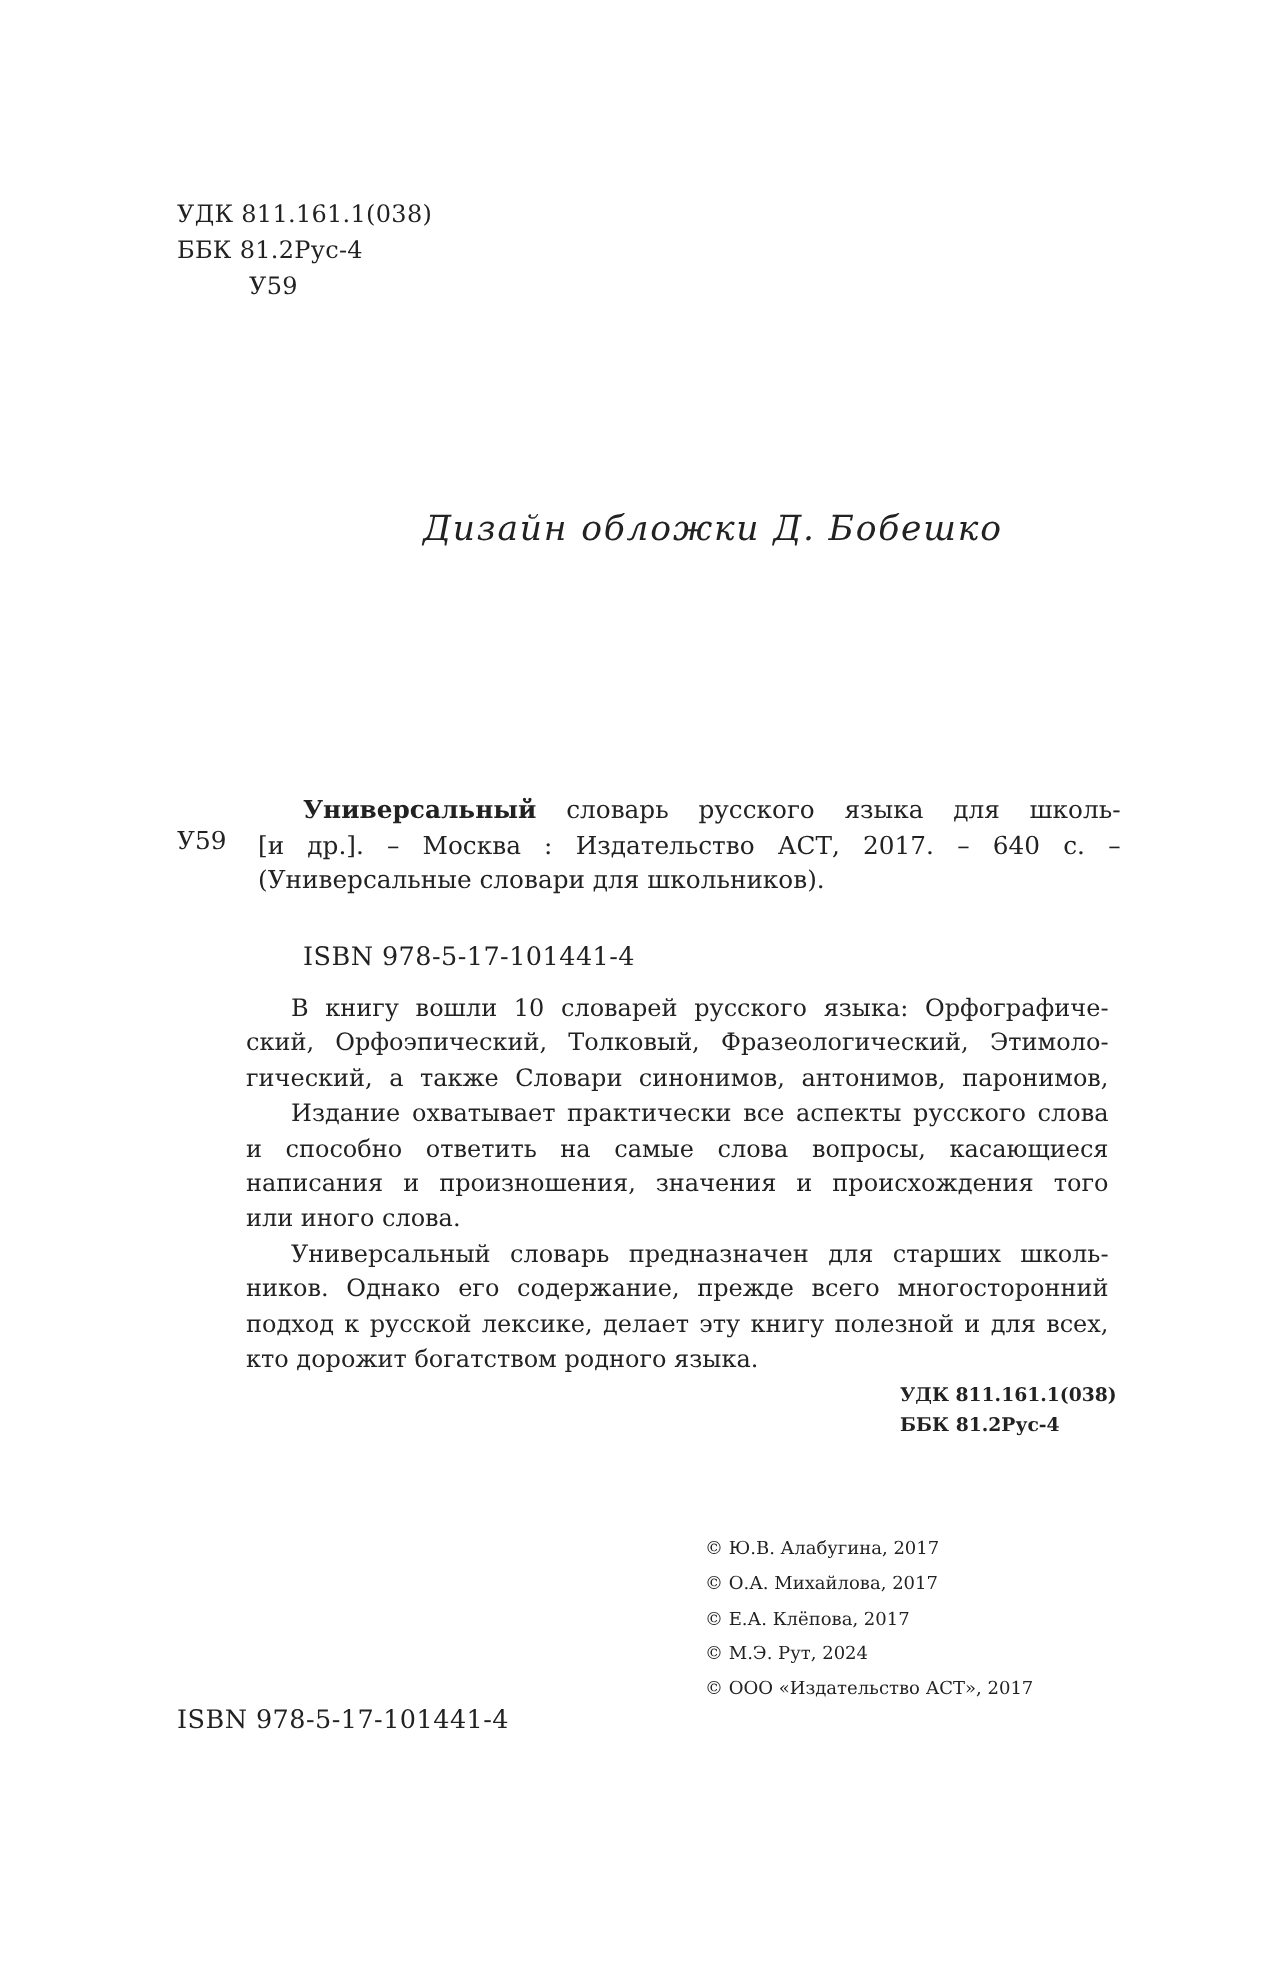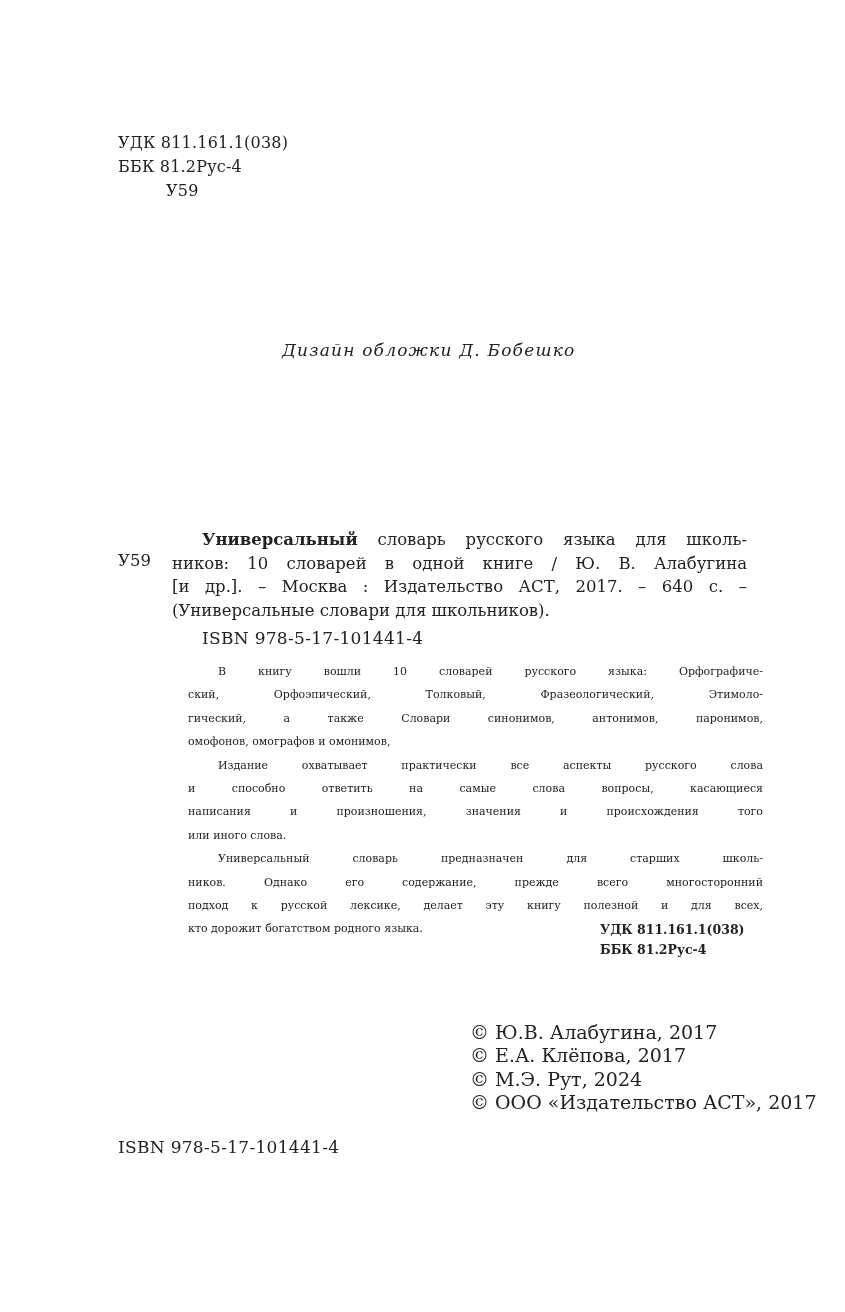--- a/index.html
+++ b/index.html
@@ -4,82 +4,81 @@
 <style>
   html, body { margin: 0; padding: 0; background: #ffffff; }
   body {
     width: 845px; height: 1312px; position: relative; overflow: hidden;
     font-family: "DejaVu Serif", "Liberation Serif", serif;
     color: #222222;
   }
   .abs { position: absolute; white-space: nowrap; }
   .class-codes { left: 118px; top: 131px; font-size: 16px; line-height: 24px; letter-spacing: 0.2px; }
   .class-codes .indent { padding-left: 48px; }
-  .design { left: 282px; top: 340px; font-size: 17px; font-style: italic; letter-spacing: 1.2px; }
+  .design { left: 282px; top: 340px; font-size: 23px; font-style: italic; letter-spacing: 1.2px; }
   .catalog-code { left: 118px; top: 551px; font-size: 16.5px; }
   .biblio {
     left: 172px; top: 528px; width: 575px; font-size: 16.5px; line-height: 23.5px;
   }
   .biblio .line { display: block; text-align: justify; text-align-last: justify; white-space: nowrap; }
   .biblio .line.last { text-align-last: left; }
   .biblio .line.first { padding-left: 30px; }
   .biblio b { font-weight: bold; }
   .isbn1 { left: 202px; top: 628px; font-size: 17px; letter-spacing: 0.3px; }
   .annotation {
-    left: 188px; top: 660px; width: 575px; font-size: 11px; line-height: 23.4px;
+    left: 164px; top: 660px; width: 575px; font-size: 16px; line-height: 23.4px;
   }
   .annotation .line { display: block; text-align: justify; text-align-last: justify; white-space: nowrap; }
   .annotation .line.last { text-align-last: left; }
   .annotation .line.indent { padding-left: 30px; }
   .codes-bold { left: 600px; top: 920px; font-size: 12.5px; font-weight: bold; line-height: 20px; }
-  .copyright { left: 470px; top: 1021px; font-size: 19px; line-height: 23.3px; }
+  .copyright { left: 470px; top: 1021px; font-size: 12px; line-height: 23.3px; }
   .isbn2 { left: 118px; top: 1137px; font-size: 17px; letter-spacing: 0.3px; }
 </style>
 </head>
 <body>
 
 <div class="abs class-codes">
   <div>УДК 811.161.1(038)</div>
   <div>ББК 81.2Рус-4</div>
   <div class="indent">У59</div>
 </div>
 
 <div class="abs design">Дизайн обложки Д. Бобешко</div>
 
 <div class="abs catalog-code">У59</div>
 
 <div class="abs biblio">
   <span class="line first"><b>Универсальный</b><span> словарь русского языка для школь-</span></span>
-  <span class="line">ников: 10 словарей в одной книге / Ю. В. Алабугина</span>
   <span class="line">[и др.]. – Москва : Издательство АСТ, 2017. – 640 с. –</span>
   <span class="line last">(Универсальные словари для школьников).</span>
 </div>
 
 <div class="abs isbn1">ISBN 978-5-17-101441-4</div>
 
 <div class="abs annotation">
   <span class="line indent">В книгу вошли 10 словарей русского языка: Орфографиче-</span>
   <span class="line">ский, Орфоэпический, Толковый, Фразеологический, Этимоло-</span>
   <span class="line">гический, а также Словари синонимов, антонимов, паронимов,</span>
-  <span class="line last">омофонов, омографов и омонимов,</span>
   <span class="line indent">Издание охватывает практически все аспекты русского слова</span>
   <span class="line">и способно ответить на самые слова вопросы, касающиеся</span>
   <span class="line">написания и произношения, значения и происхождения того</span>
   <span class="line last">или иного слова.</span>
   <span class="line indent">Универсальный словарь предназначен для старших школь-</span>
   <span class="line">ников. Однако его содержание, прежде всего многосторонний</span>
   <span class="line">подход к русской лексике, делает эту книгу полезной и для всех,</span>
   <span class="line last">кто дорожит богатством родного языка.</span>
 </div>
 
 <div class="abs codes-bold">
   <div>УДК 811.161.1(038)</div>
   <div>ББК 81.2Рус-4</div>
 </div>
 
 <div class="abs copyright">
   <div>© Ю.В. Алабугина, 2017</div>
+  <div>© О.А. Михайлова, 2017</div>
   <div>© Е.А. Клёпова, 2017</div>
   <div>© М.Э. Рут, 2024</div>
   <div>© ООО «Издательство АСТ», 2017</div>
 </div>
 
 <div class="abs isbn2">ISBN 978-5-17-101441-4</div>
 
 </body></html>

